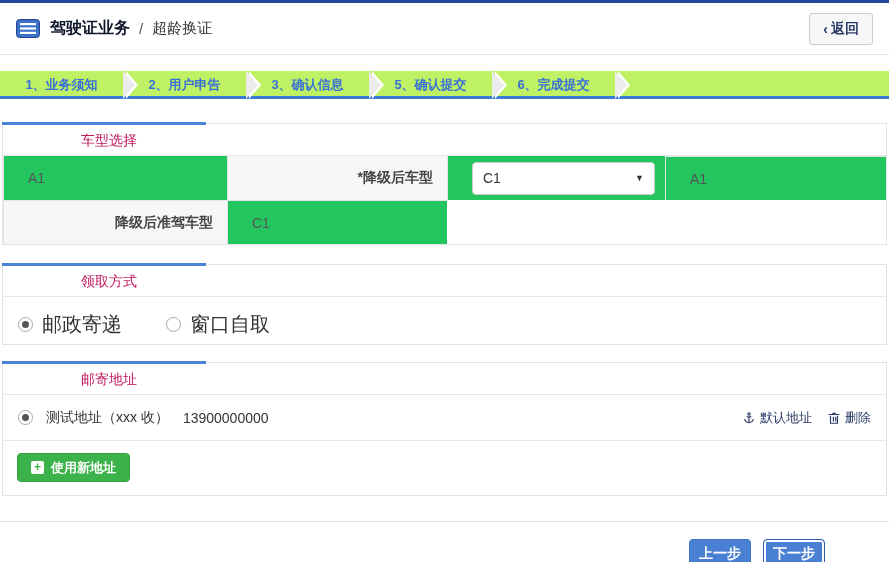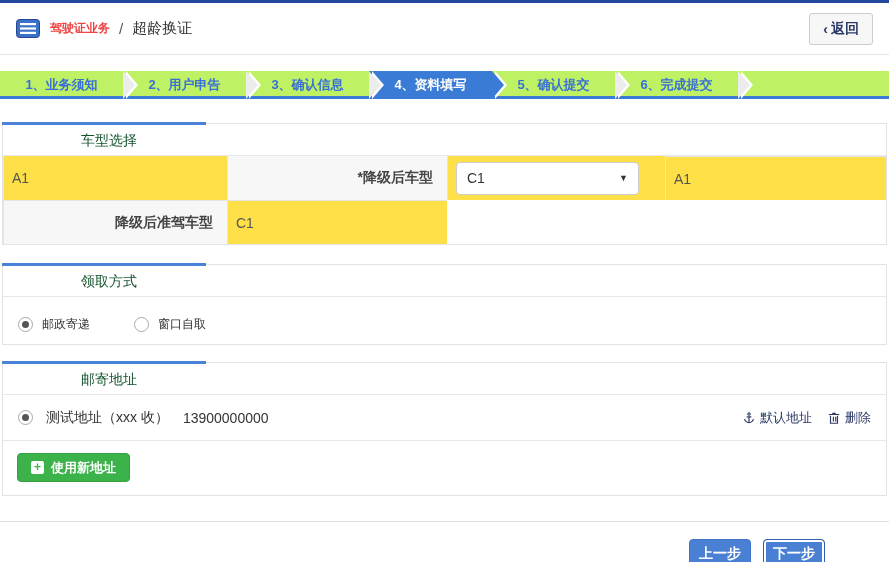--- a/index.html
+++ b/index.html
@@ -3,52 +3,52 @@
 <meta charset="utf-8">
 <style>
   * { margin:0; padding:0; box-sizing:border-box; }
   html,body { width:889px; background:#fff; font-family:"Liberation Sans", sans-serif; }
   body { min-height:562px; }
 
   .top-bar { height:3px; background:#26479e; }
 
   .header { height:52px; display:flex; align-items:center; padding:0 16px; border-bottom:1px solid #e5e5e5; }
   .hdr-icon { width:24px; height:19px; display:inline-block; }
-  .hdr-title { font-size:12px; font-weight:bold; color:#ef4444; margin-left:10px; }
+  .hdr-title { font-size:16px; font-weight:bold; color:#0f172a; margin-left:10px; }
   .hdr-sep { margin:0 9px; color:#555; font-size:15px; }
   .hdr-sub { font-size:15px; color:#333;font-family:Liberation Serif, serif; }
   .back-btn { margin-left:auto; background:#f7f7f7; border:1px solid #ccc; border-radius:3px; padding:6px 13px; font-size:14px; font-weight:bold; color:#2b3a67; cursor:pointer; display:flex; align-items:center; gap:3px; font-family:inherit; }
   .back-chevron { font-size:14px; }
 
   .wizard { margin-top:16px; display:flex; height:28px; background:#bef264; border-bottom:3px solid #3a7bd5; }
   .step { position:relative; width:123px; line-height:28px; text-align:center; font-size:13px; font-weight:bold; color:#3a6fd8; cursor:pointer; }
   .step::before { content:""; position:absolute; right:-15px; top:0; border-top:14px solid transparent; border-bottom:14px solid transparent; border-left:12px solid #fff; z-index:2; }
   .step::after { content:""; position:absolute; right:-12px; top:0; border-top:14px solid transparent; border-bottom:14px solid transparent; border-left:12px solid #ececec; z-index:3; }
   .step:nth-child(1){z-index:16} .step:nth-child(2){z-index:15} .step:nth-child(3){z-index:14}
   .step:nth-child(4){z-index:13} .step:nth-child(5){z-index:12} .step:nth-child(6){z-index:11}
   .step.active { background:#3a7bd5; color:#fff; }
   .step.active::after { border-left-color:#3a7bd5; }
 
   .content { padding:0 2px; }
   .panel { position:relative; border:1px solid #e3e3e3; margin-top:20px; background:#fff; }
   .panel::before { content:""; position:absolute; top:-2px; left:-1px; width:204px; height:3px; background:#4a82d8; }
-  .panel-title { height:32px; line-height:32px; padding-left:78px; color:#14532d; font-size:14px; border-bottom:1px solid #e8e8e8; }
+  .panel-title { height:32px; line-height:32px; padding-left:78px; color:#be185d; font-size:14px; border-bottom:1px solid #e8e8e8; }
 
   .vtable { display:grid; grid-template-columns:224px 220px 218px 1fr; }
   .vcell { height:44px; display:flex; align-items:center; font-size:14px; }
   .vlabel { background:#f7f7f7; justify-content:flex-end; padding-right:14px; font-weight:bold; color:#444; }
-  .vvalue { background:#fde047; padding-left:8px; color:#555; }
+  .vvalue { background:#22c55e; padding-left:24px; color:#555; }
   .bl { border-left:1px solid #e5e5e5; }
   .bt { border-top:1px solid #e5e5e5; }
 
   .select-box { display:flex; align-items:center; justify-content:space-between; width:183px; height:33px; border:1px solid #ccc; border-radius:4px; padding:0 10px; font-size:14px; color:#333; background:#fff; cursor:pointer; }
   .select-arrow { font-size:9px; color:#333; }
 
   .radio-row { padding:0 15px; height:47px; display:flex; align-items:center; gap:44px; }
-  .radio-opt { display:flex; align-items:center; gap:9px; font-size:12px; color:#333; cursor:pointer;margin-top:8px; }
+  .radio-opt { display:flex; align-items:center; gap:9px; font-size:20px; color:#333; cursor:pointer;margin-top:8px; }
   .radio { width:15px; height:15px; border:1px solid #a9a9a9; border-radius:50%; position:relative; background:#fff; flex:0 0 auto; }
   .radio.checked::after { content:""; position:absolute; top:3px; left:3px; right:3px; bottom:3px; border-radius:50%; background:#555; }
 
   .addr-row { display:flex; align-items:center; padding:0 15px; height:46px; border-bottom:1px solid #e8e8e8; font-size:14px; color:#333; }
   .addr-name { margin-left:13px; }
   .addr-phone { margin-left:14px; }
   .addr-links { margin-left:auto; display:flex; align-items:flex-end; gap:15px; }
   .link { display:flex; align-items:center; gap:4px; color:#2b3a67; font-size:13px; cursor:pointer; }
   .link svg { width:14px; height:14px; fill:#2b3a67; }
 
@@ -81,21 +81,20 @@
   <button class="back-btn">
     <span class="back-chevron">‹</span>
     <span>返回</span>
   </button>
 </div>
 
 <div class="wizard">
   <div class="step">1、业务须知</div>
   <div class="step">2、用户申告</div>
   <div class="step">3、确认信息</div>
-  <div class="step active">4、资料填写</div>
   <div class="step">5、确认提交</div>
   <div class="step">6、完成提交</div>
 </div>
 
 <div class="content">
 
   <div class="panel" style="margin-top:24px;">
     <div class="panel-title">车型选择</div>
     <div class="vtable">
       <div class="vcell vvalue bl">A1</div>

